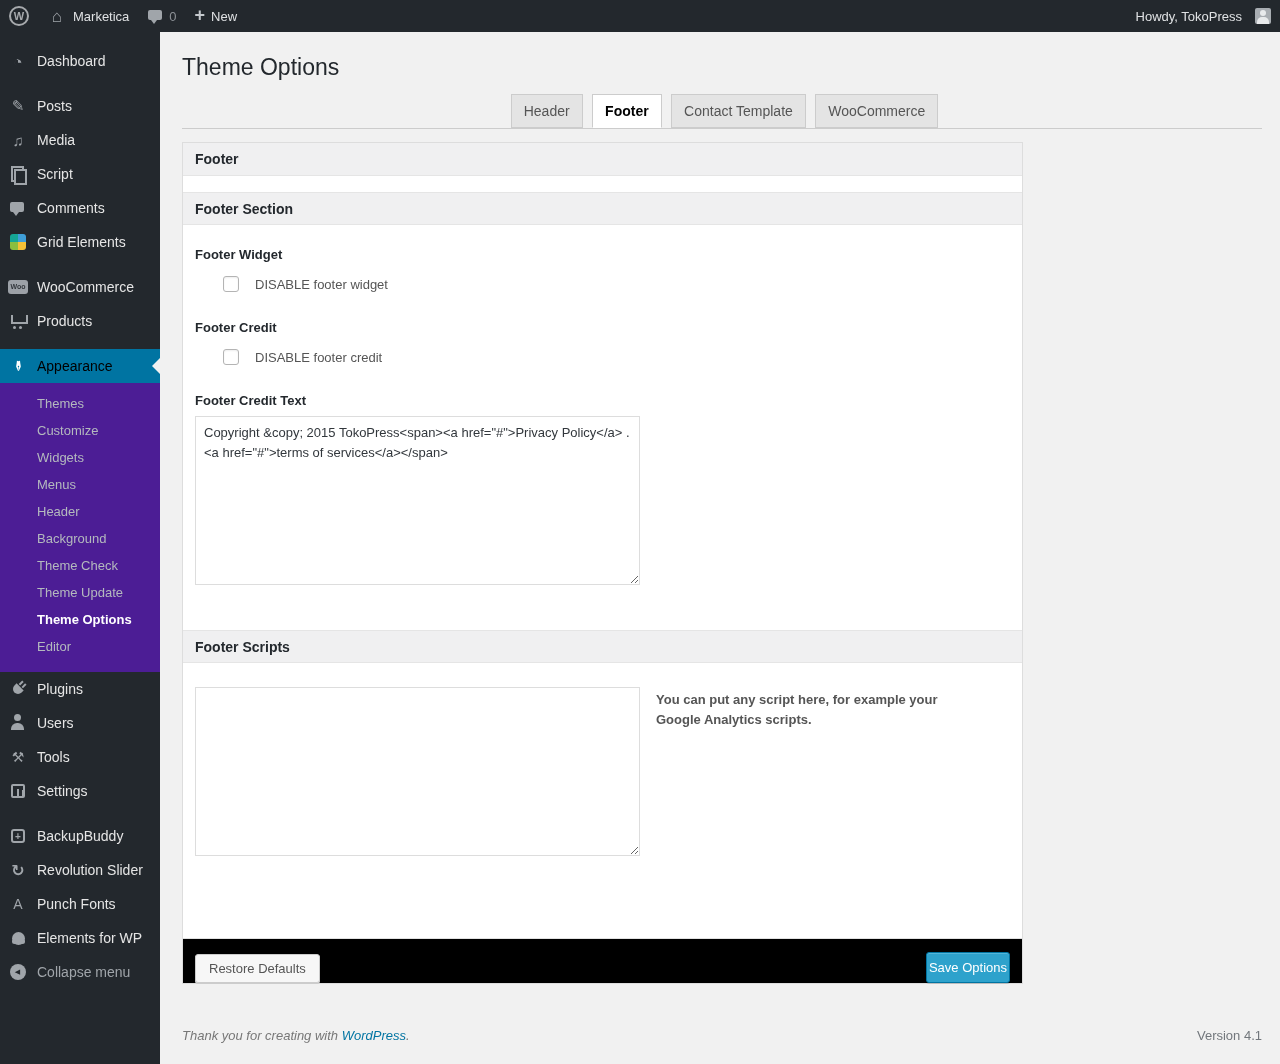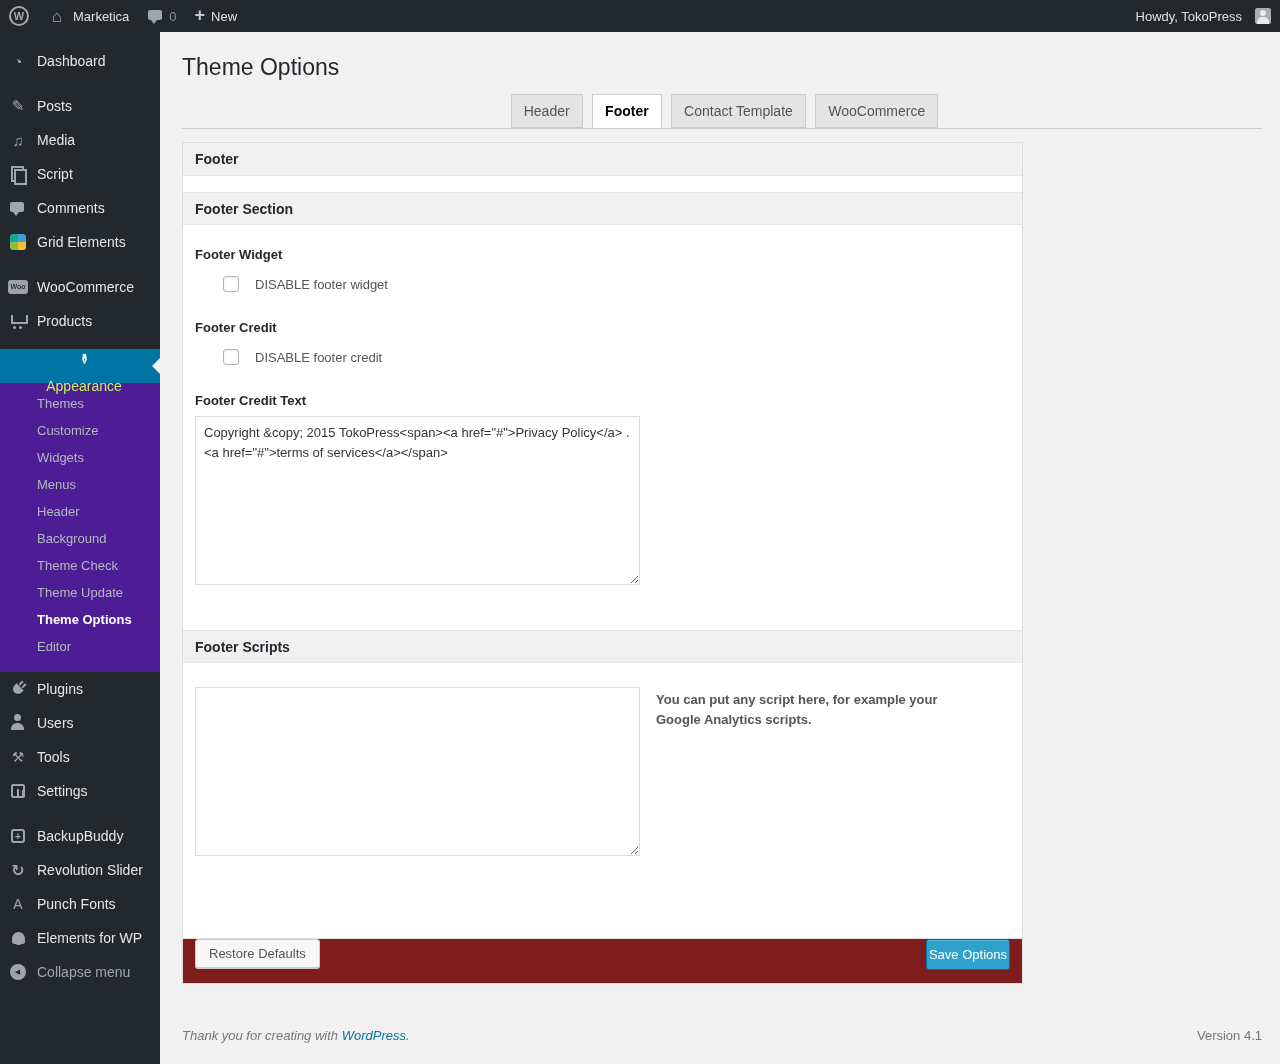--- a/index.html
+++ b/index.html
@@ -33,21 +33,21 @@
     border-radius:5px 5px 0 0; background:#e8eaec; }
 
   
   .sidebar { position:fixed; top:32px; left:0; bottom:0; width:160px; background:#23282d;
     padding-top:12px; z-index:40; }
   .mi { display:flex; align-items:center; height:34px; padding-left:8px; gap:9px;
     font-size:14px; color:#e5e5e5; }
   .sep { height:11px; }
   .icon { display:inline-flex; width:20px; height:20px; align-items:center;
     justify-content:center; color:#a0a5aa; font-size:16px; flex:none; position:relative; }
-  .mi.active { position:relative; background:#0074a2; color:#bef264;flex-direction:column; }
+  .mi.active { position:relative; background:#0074a2; color:#000000; }
   .mi.active .icon { color:#fff; }
   .mi.active::after { content:""; position:absolute; right:0; top:50%; margin-top:-8px;
     border:8px solid transparent; border-right-color:#f1f1f1; }
   .submenu { background:#4c1d95; padding:7px 0 12px; }
   .smi { display:flex; align-items:center; height:27px; padding-left:37px; font-size:13px;
     color:#b4b9be; }
   .smi.current { color:#fff; font-weight:bold; }
   .collapse-item { color:#a0a5aa; }
 
   
@@ -121,22 +121,22 @@
   .check-row { display:flex; align-items:flex-end; gap:16px; margin-bottom:28px;margin-left:28px; }
   .checkbox { width:16px; height:16px; border:1px solid #b4b4b4; border-radius:3px;
     background:#fff; box-shadow:inset 0 1px 2px rgba(0,0,0,.07); flex:none; }
   .check-text { font-size:13px; color:#555; }
   .ta { width:445px; height:169px; border:1px solid #ddd; background:#fff; color:#32373c;
     font-size:13px; line-height:1.5; padding:6px 8px; resize:both;
     font-family:"Liberation Sans","DejaVu Sans",sans-serif; outline:none; }
   .script-row { display:flex; align-items:flex-start; }
   .hint { width:310px; margin-left:16px; padding-top:3px; font-size:13px; color:#555;
     line-height:1.55;font-weight:bold; }
-  .panel-footer { height:45px; background:#7f1d1d; border-top:1px solid #e1e1e1;
-    display:flex; align-items:flex-start; justify-content:space-between; padding:0 12px; }
+  .panel-footer { height:45px; background:#000000; border-top:1px solid #e1e1e1;
+    display:flex; align-items:flex-end; justify-content:space-between; padding:0 12px; }
   .btn { font-size:13px; border-radius:3px; line-height:1;
     font-family:"Liberation Sans","DejaVu Sans",sans-serif; }
   .btn-secondary { background:#f7f7f7; border:1px solid #ccc; box-shadow:0 1px 0 #ccc;
     color:#555; padding:7px 13px; }
   .btn-primary { background:#2ea2cc; border:1px solid #0074a2; color:#fff; padding:8px 2px;
     box-shadow:inset 0 1px 0 rgba(120,200,230,.5), 0 1px 0 rgba(0,0,0,.15); }
 
   .page-footer { display:flex; justify-content:space-between; align-items:center;
     margin-top:44px; font-size:13px; color:#777; width:1080px; }
   .thanks { font-style:italic; }

